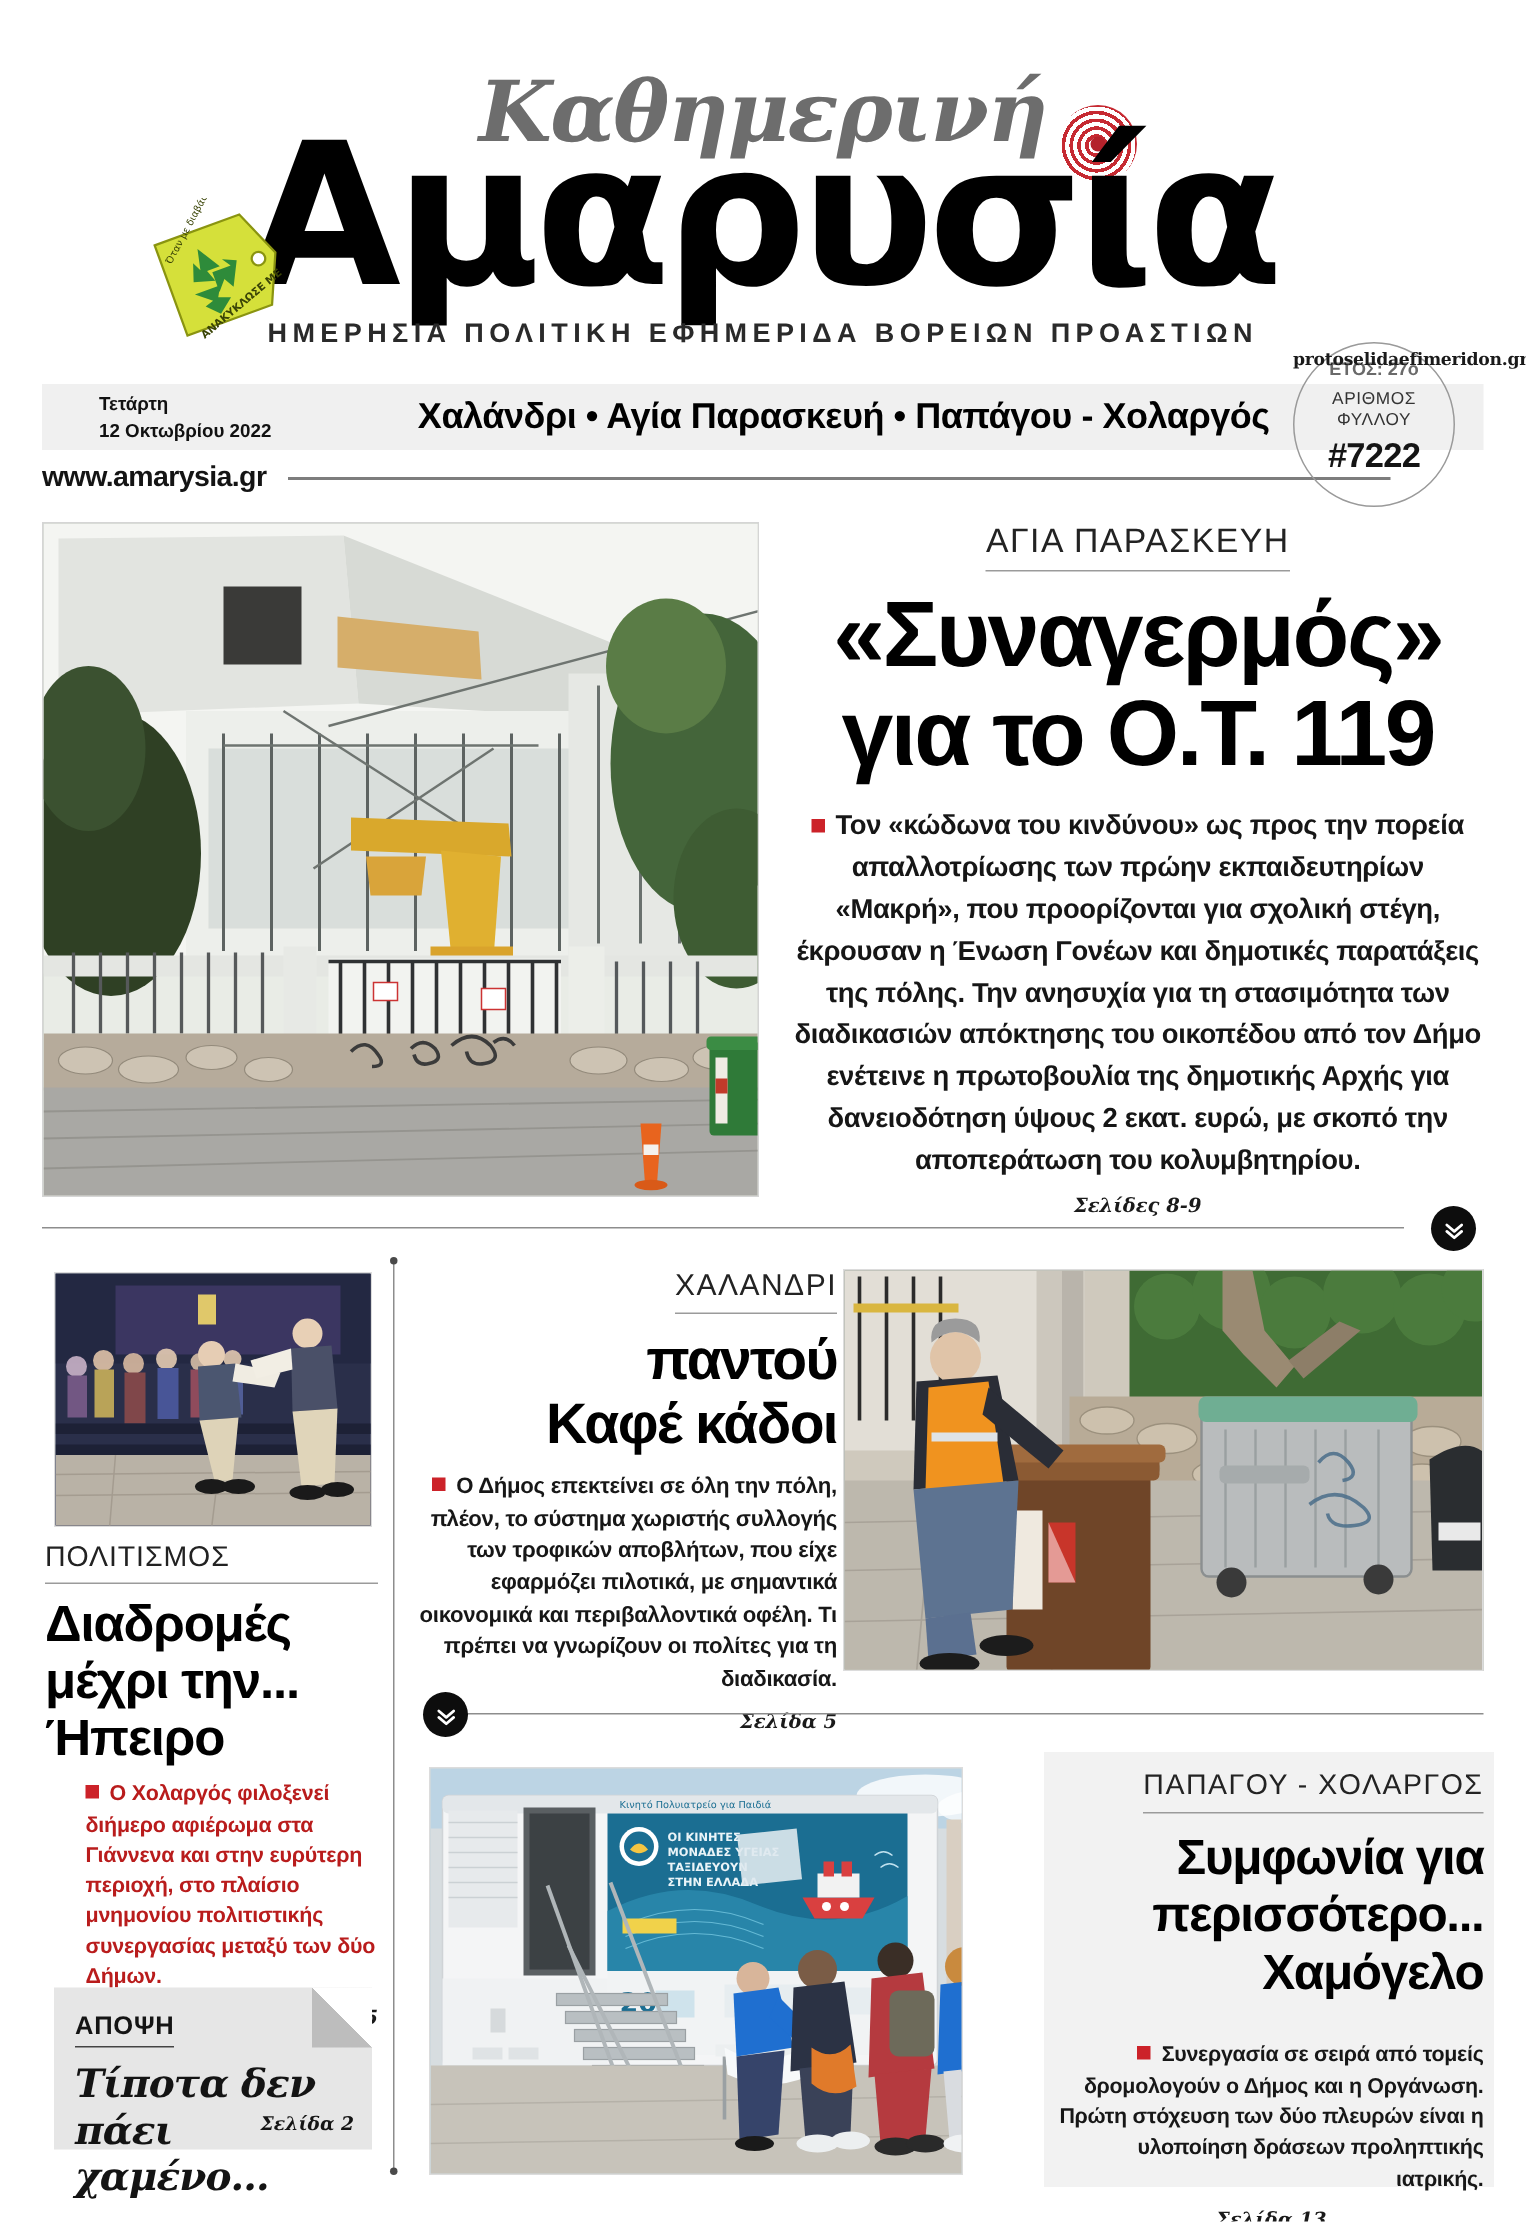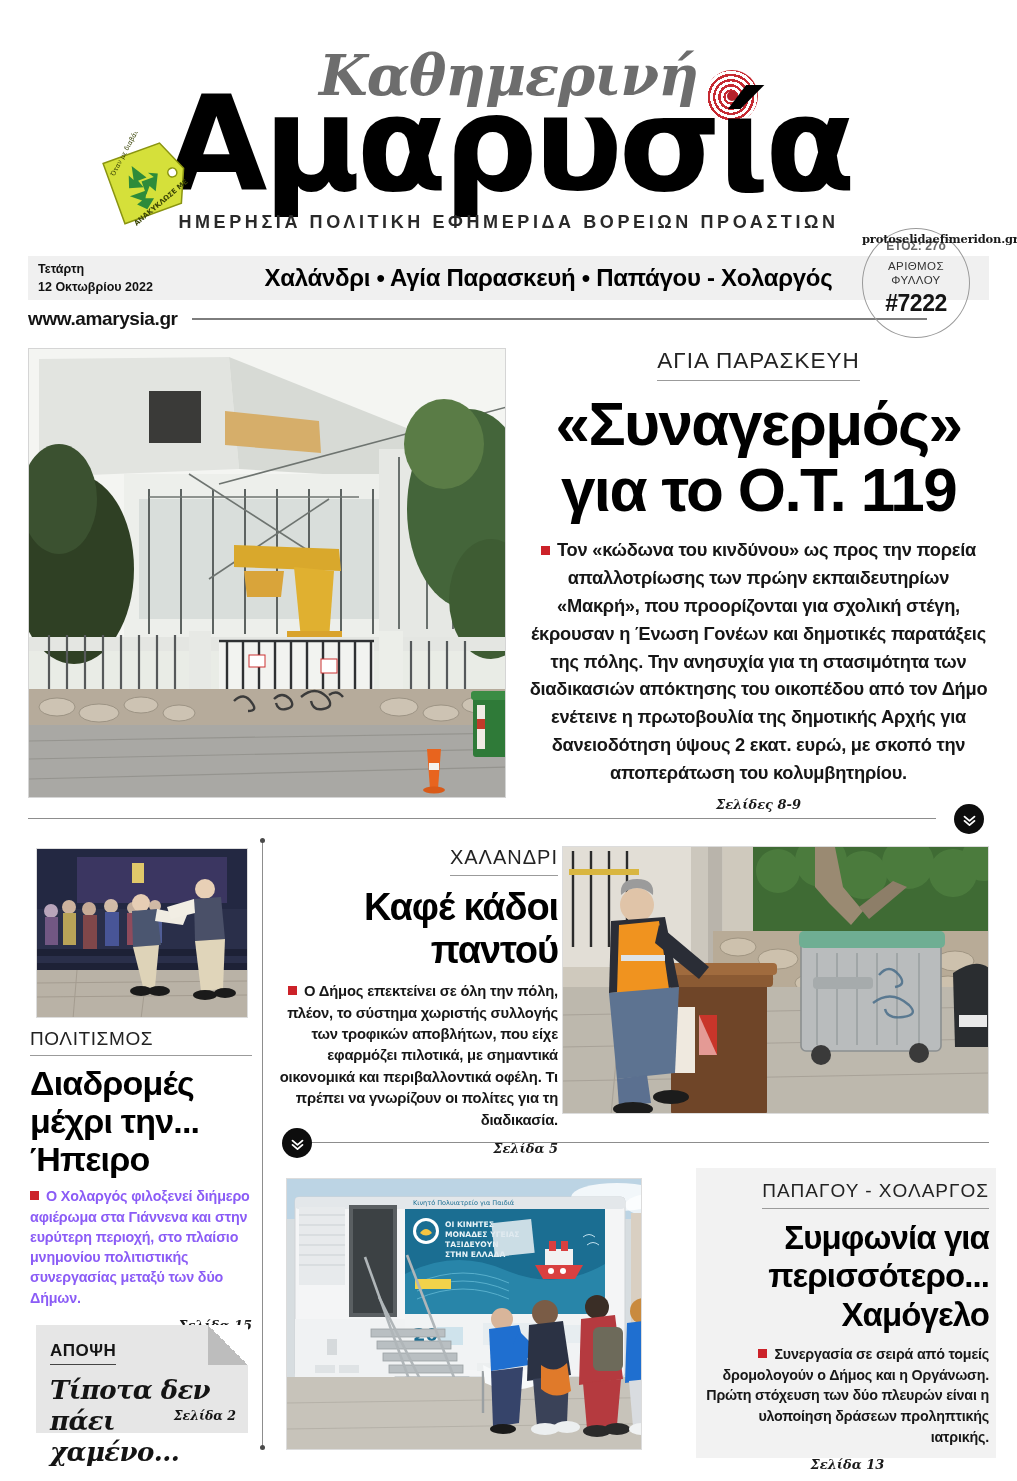--- a/index.html
+++ b/index.html
@@ -71,20 +71,21 @@
   }
 
   
   .infobar {
     position: absolute;
     left: 28px; right: 28px; top: 256px;
     height: 44px;
     background: #f0f0f0;
     display: flex;
     align-items: center;
+    padding-left: 28px;
   }
   .dateblock {
     padding-left: 10px;
     font-size: 12.5px;
     font-weight: 700;
     line-height: 1.45;
     color: #111;
     width: 190px;
   }
   .cities {
@@ -171,21 +172,21 @@
   .midphoto {
     position:absolute; left:36px; top:848px; width:212px; height:170px;
     border:1px solid #dcdcdc; overflow:hidden; background:#2d3550;
   }
   .culture { position:absolute; left:30px; top:1028px; width:222px; }
   .sec-kicker {
     font-size:19px; letter-spacing:.6px; color:#222; display:block;
     border-bottom:1.4px solid #9b9b9b; padding-bottom:5px; margin-bottom:8px;
   }
   .sec-head { font-size:34px; font-weight:700; line-height:1.12; letter-spacing:-0.8px; color:#000; margin-bottom:8px; }
-  .sec-body { font-size:14.3px; font-weight:700; line-height:1.42; color:#8b5cf6; letter-spacing:-0.15px; }
+  .sec-body { font-size:14.3px; font-weight:700; line-height:1.42; color:#b91c1c; letter-spacing:-0.15px;margin-left:27px; }
   .pageref-r { text-align:right; }
 
   .opinion {
     position:absolute; left:36px; top:1325px; width:212px; height:108px;
     background:#e6e6e6;
   }
   .opinion .fold {
     position:absolute; right:0; top:0; width:40px; height:40px;
     background: linear-gradient(225deg, #ffffff 0 50%, #bdbdbd 50% 100%);
   }
@@ -208,21 +209,21 @@
     position:absolute; left:562px; top:846px; width:427px; height:268px;
     border:1px solid #dcdcdc; overflow:hidden; background:#9aa395;
   }
 
   
   .pap-photo {
     position:absolute; left:286px; top:1178px; width:356px; height:272px;
     border:1px solid #dcdcdc; overflow:hidden; background:#bfd3df;text-align:center;
   }
   .pap-text { position:absolute; left:706px; top:1180px; width:283px; text-align:right; }
-  .pap-head { font-size:33px; font-weight:700; line-height:1.16; letter-spacing:-0.9px; color:#000; margin-bottom:10px; }
+  .pap-head { font-size:33px; font-weight:700; line-height:1.16; letter-spacing:-0.9px; color:#000; margin-bottom:26px; }
   .pap-body { font-size:14.3px; font-weight:700; line-height:1.45; color:#171717; letter-spacing:-0.2px; }
   .pap-panel { position:absolute; left:696px; top:1168px; width:300px; height:290px; background:#f2f2f2; z-index:-1; }
 </style>
 </head>
 <body>
 
 <div class="masthead">
 
   <div class="kathimerini">Καθημερινή</div>
 
@@ -478,22 +479,22 @@
 <div class="opinion">
   <div class="fold"></div>
   <div class="opinion-kicker">ΑΠΟΨΗ</div>
   <div class="opinion-head">Τίποτα δεν πάει χαμένο...</div>
   <div class="opinion-ref">Σελίδα 2</div>
 </div>
 
 <div class="chal-text">
   <div><span class="kicker" style="font-size:20px">ΧΑΛΑΝΔΡΙ</span></div>
   <div class="chal-head">
+    <div>παντού</div>
     <div>Καφέ κάδοι</div>
-    <div>παντού</div>
   </div>
   <div class="chal-body"><span class="bullet"></span><span>Ο Δήμος επεκτείνει σε όλη την πόλη, πλέον, το σύστημα χωριστής συλλογής των τροφικών αποβλήτων, που είχε εφαρμόζει πιλοτικά, με σημαντικά οικονομικά και περιβαλλοντικά οφέλη. Τι πρέπει να γνωρίζουν οι πολίτες για τη διαδικασία.</span></div>
   <div class="pageref pageref-r">Σελίδα 5</div>
 </div>
 
 <div class="chal-photo">
   <svg viewBox="0 0 427 268" width="427" height="268" preserveAspectRatio="none">
     <rect width="427" height="268" fill="#cfc9bd"></rect>
 
     <rect x="0" y="0" width="160" height="120" fill="#e2ded6"></rect>

